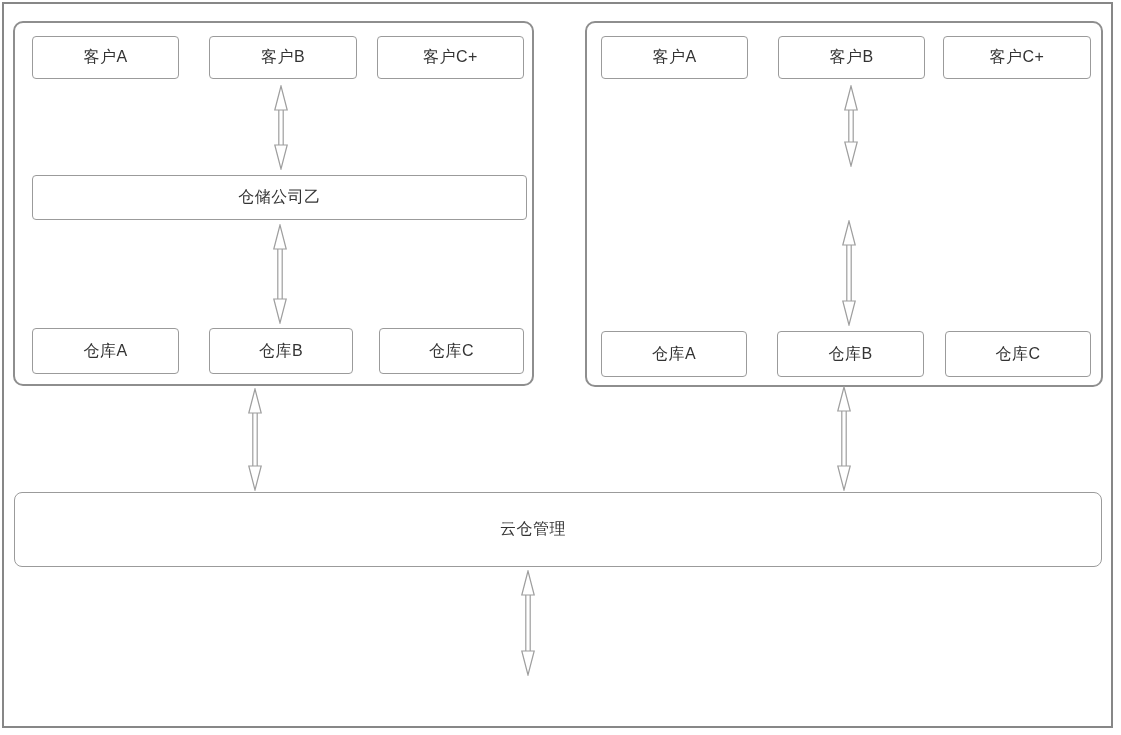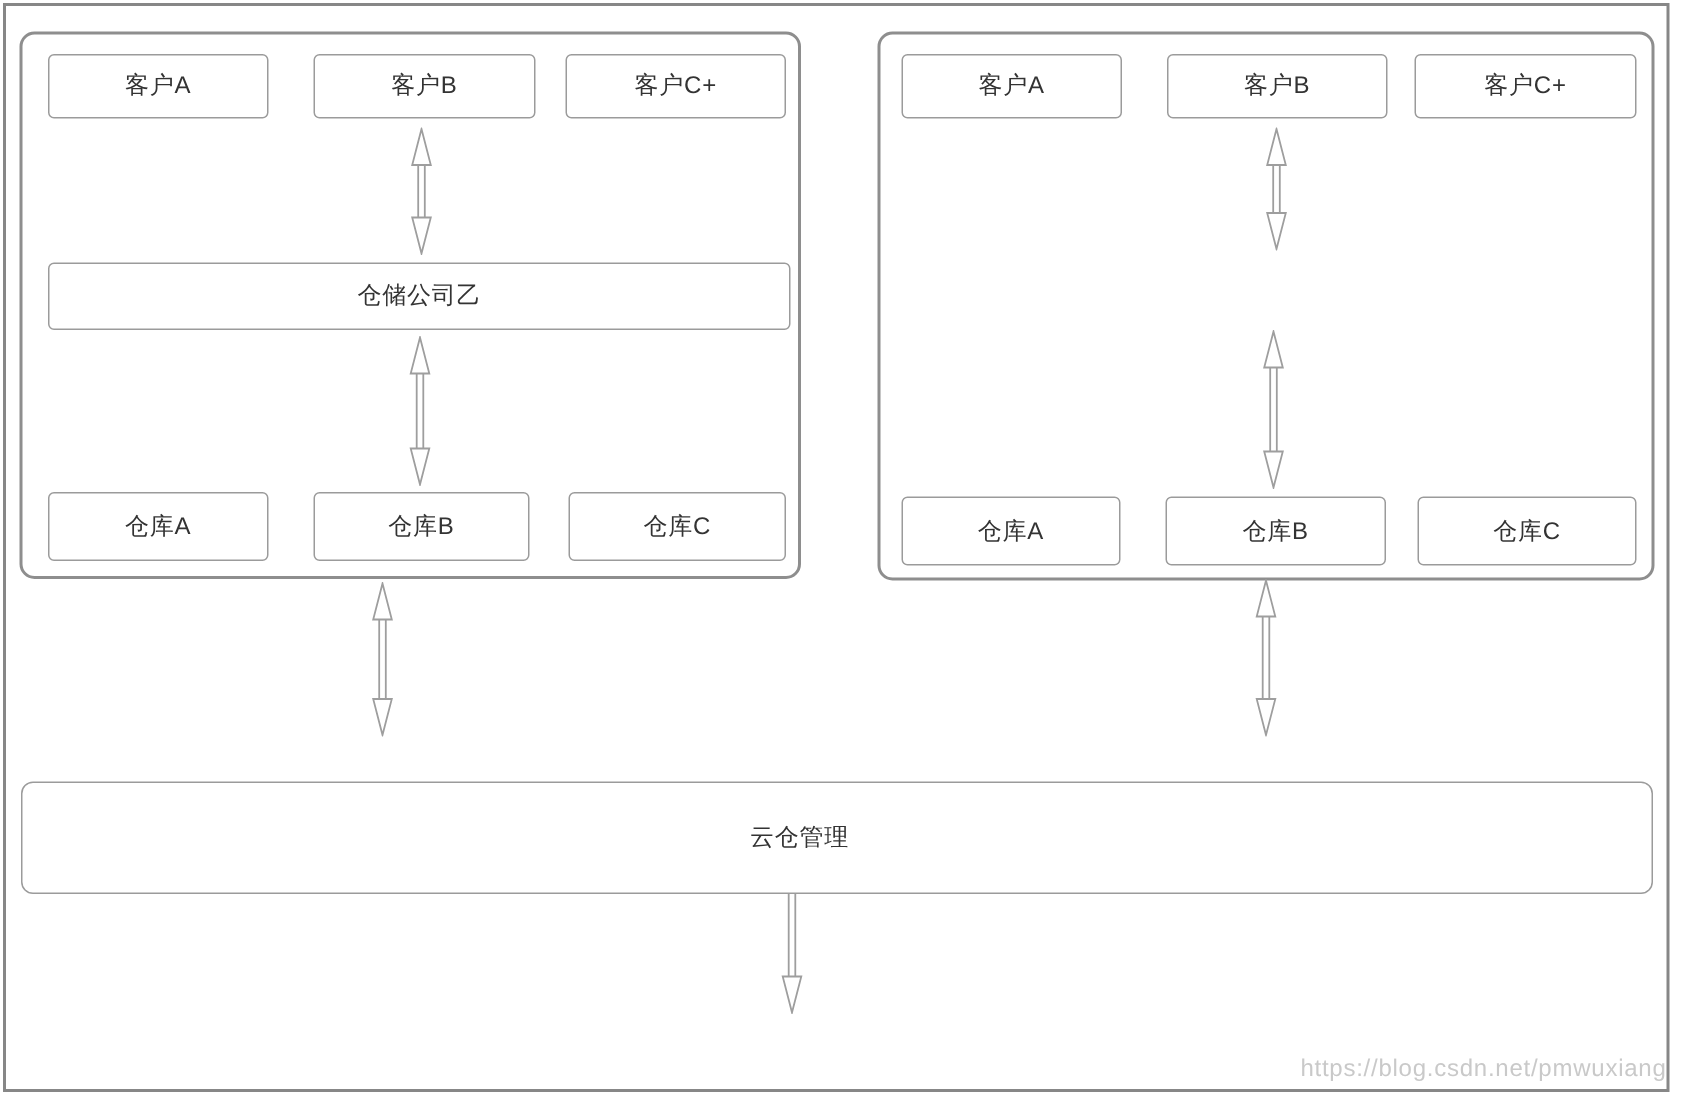--- a/index.html
+++ b/index.html
@@ -5,21 +5,21 @@
   html,body{margin:0;padding:0;background:#fff;}
   body{font-family:"Liberation Sans","DejaVu Sans",sans-serif;}
   .canvas{position:relative;width:1121px;height:735px;background:#ffffff;overflow:hidden;}
   .page-border{position:absolute;left:2px;top:2px;width:1107px;height:722px;border:2px solid #878787;}
   .group{position:absolute;border:2px solid #8e8e8e;border-radius:10px;background:#ffffff;}
   .node{position:absolute;border:1.5px solid #9b9b9b;border-radius:4px;background:#ffffff;
         display:flex;align-items:center;justify-content:center;
         font-size:16px;color:#333333;letter-spacing:0.5px;}
   .wide-node{position:absolute;border:1.5px solid #9b9b9b;border-radius:8px;background:#ffffff;
         display:flex;align-items:center;justify-content:center;
-        font-size:16px;color:#333333;letter-spacing:0.5px;box-sizing:border-box;padding-right:50px;margin-top:29px;}
+        font-size:16px;color:#333333;letter-spacing:0.5px;box-sizing:border-box;padding-right:50px;}
   .arrow{position:absolute;}
   .watermark{position:absolute;right:10px;top:704px;font-size:16px;color:#c9c9c9;
         letter-spacing:0.5px;white-space:nowrap;z-index:5;}
 </style>
 </head>
 <body>
 
 <div class="canvas">
 
   <div class="page-border"></div>
@@ -120,15 +120,14 @@
     <line x1="6.8" y1="25" x2="6.8" y2="81" stroke="#9e9e9e" stroke-width="1.2"></line>
     <line x1="11.2" y1="25" x2="11.2" y2="81" stroke="#9e9e9e" stroke-width="1.2"></line>
     <path d="M9 105 L2.8 81 L15.2 81 Z" fill="#ffffff" stroke="#9e9e9e" stroke-width="1.2"></path>
   </svg>
 
   <div class="wide-node" style="left:14px;top:492px;width:1088px;height:75px">
     <span>云仓管理</span>
   </div>
 
 
-  <div class="watermark">https://blog.csdn.net/pmwuxiang</div>
 
 </div>
 
 </body></html>

